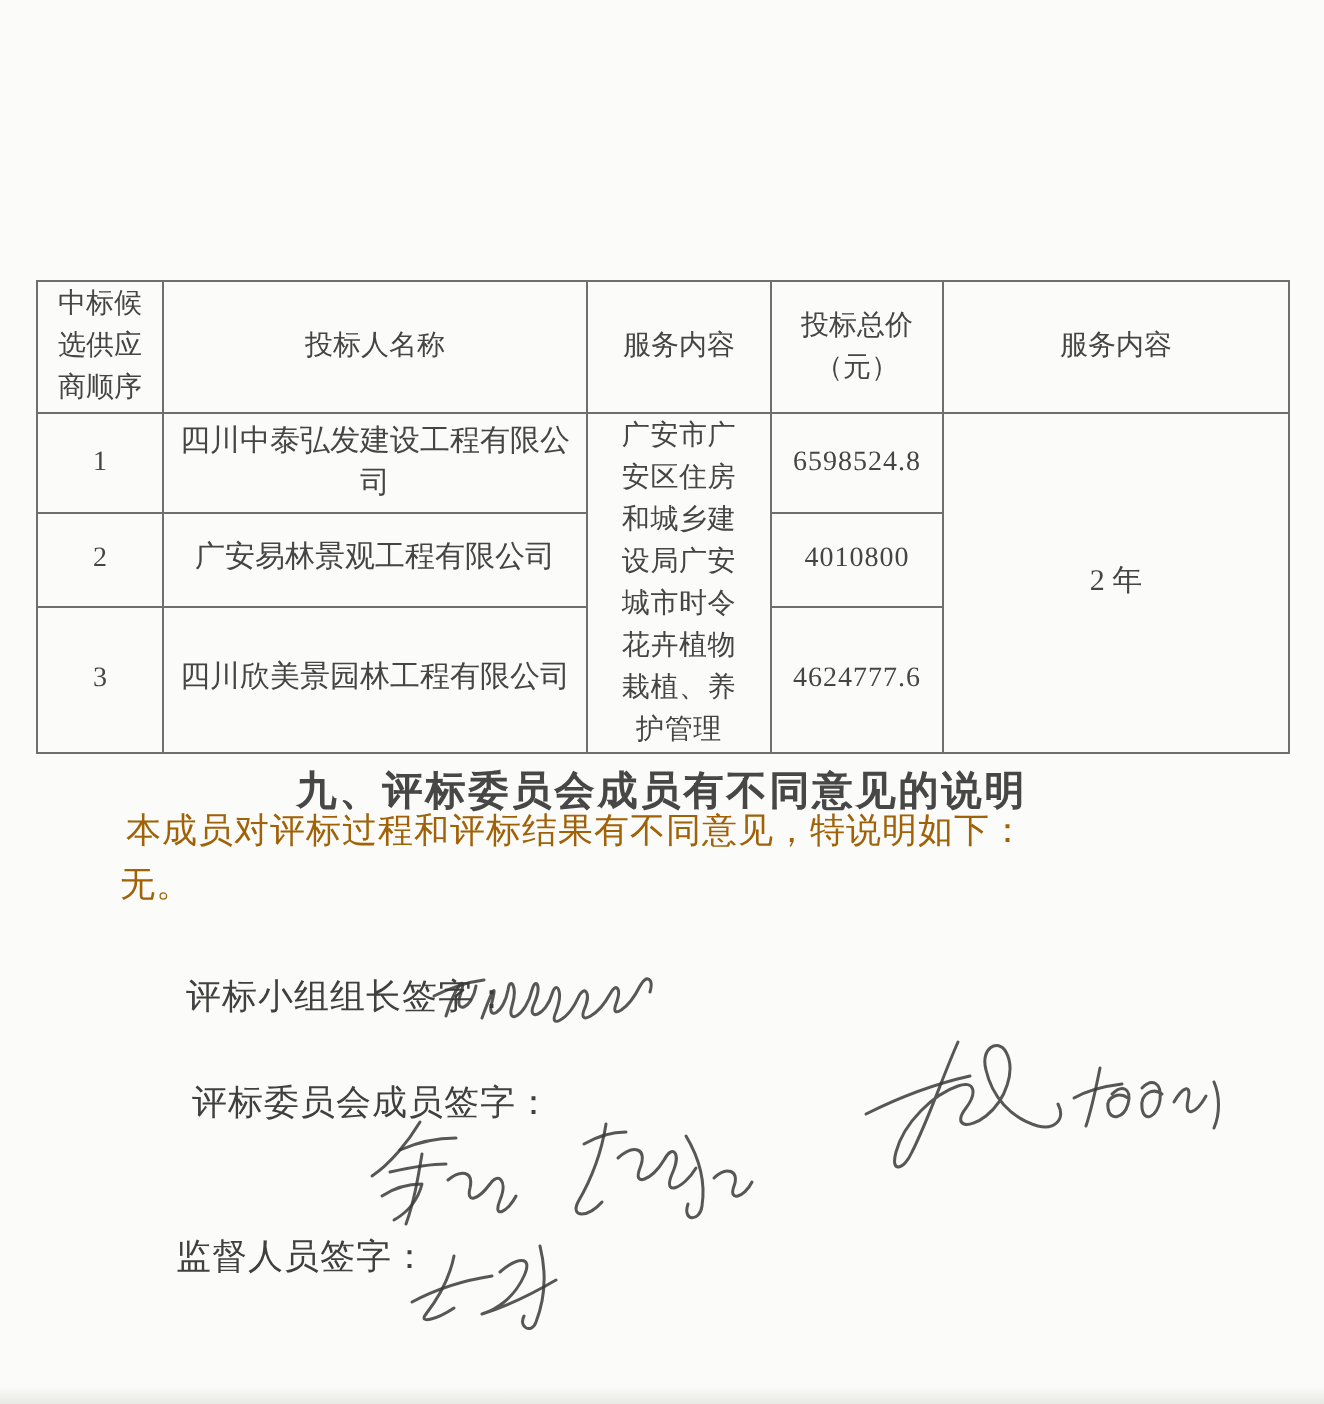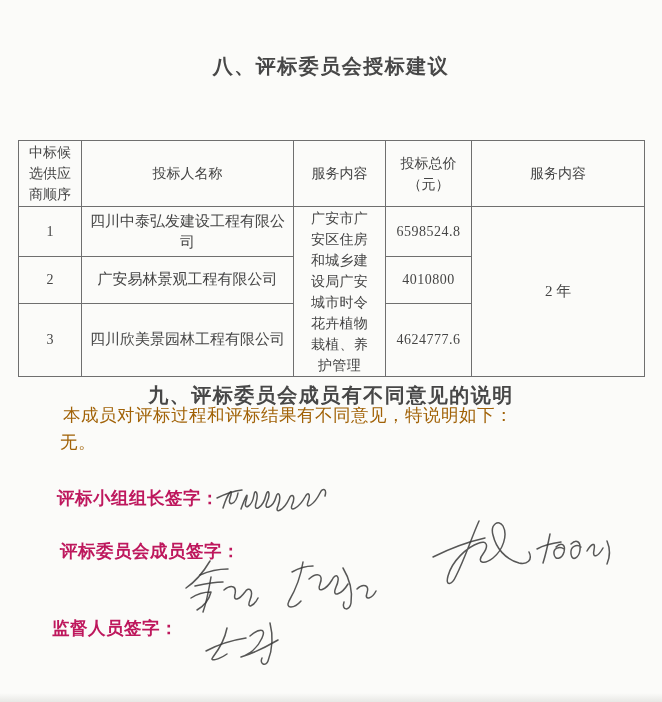--- a/index.html
+++ b/index.html
@@ -65,23 +65,24 @@
     font-size: 17.5px;
     letter-spacing: 0.5px;
     color: #a16207;
   }
   #stmt-1 { left: 63px; top: 403px; }
   #stmt-2 { left: 60px; top: 430px; }
 
   .sig-label {
     position: absolute;
     font-size: 17.5px;
-    font-weight: 700;
+    font-weight: 400;
     letter-spacing: 0.5px;
-    color: #be185d;
+    color: #404040;
+    margin-left: 36px;
   }
   #lbl-leader { left: 57px; top: 486px; }
   #lbl-committee { left: 60px; top: 539px; }
   #lbl-supervisor { left: 52px; top: 616px; }
 
   .sig { position: absolute; }
   .sig path {
     fill: none;
     stroke: #3a3a3a;
     stroke-width: 1.5;
@@ -100,21 +101,20 @@
     left: 0; bottom: 0;
     width: 662px; height: 9px;
     background: linear-gradient(#fbfbf9, #e8e8e5);
   }
 </style>
 </head>
 <body>
 
 <div class="page">
 
-  <div class="section-title" id="title-award">八、评标委员会授标建议</div>
 
   <table class="award-table">
     <colgroup>
       <col style="width:63px">
       <col style="width:212px">
       <col style="width:92px">
       <col style="width:86px">
       <col style="width:173px">
     </colgroup>
     <tbody>

